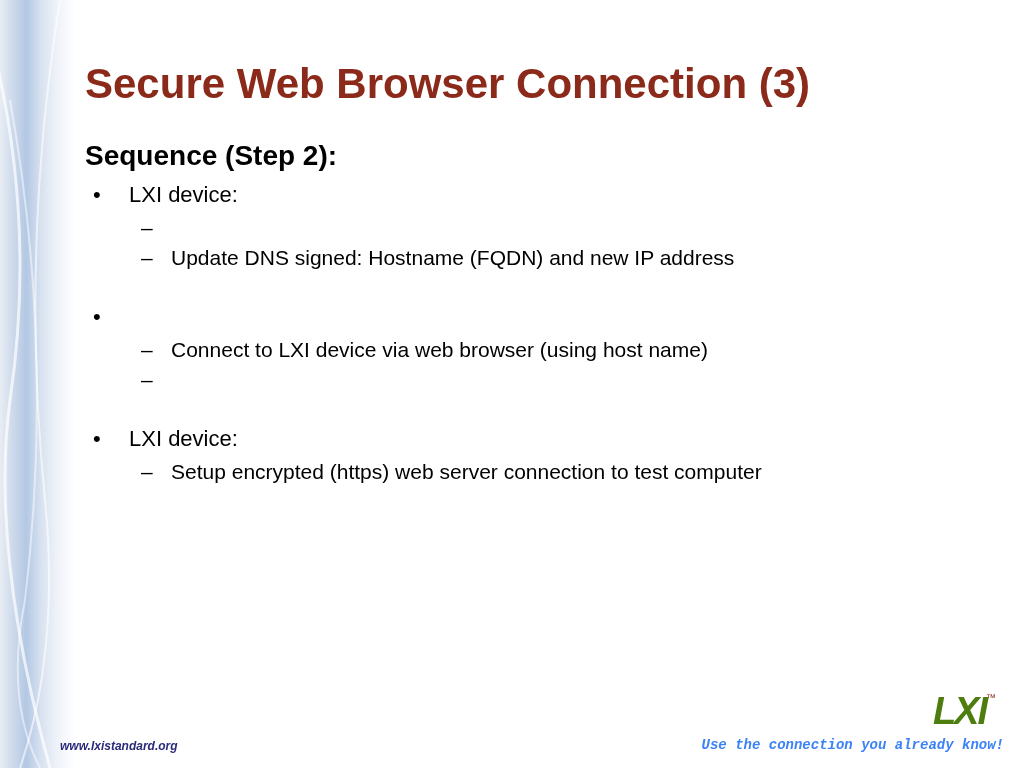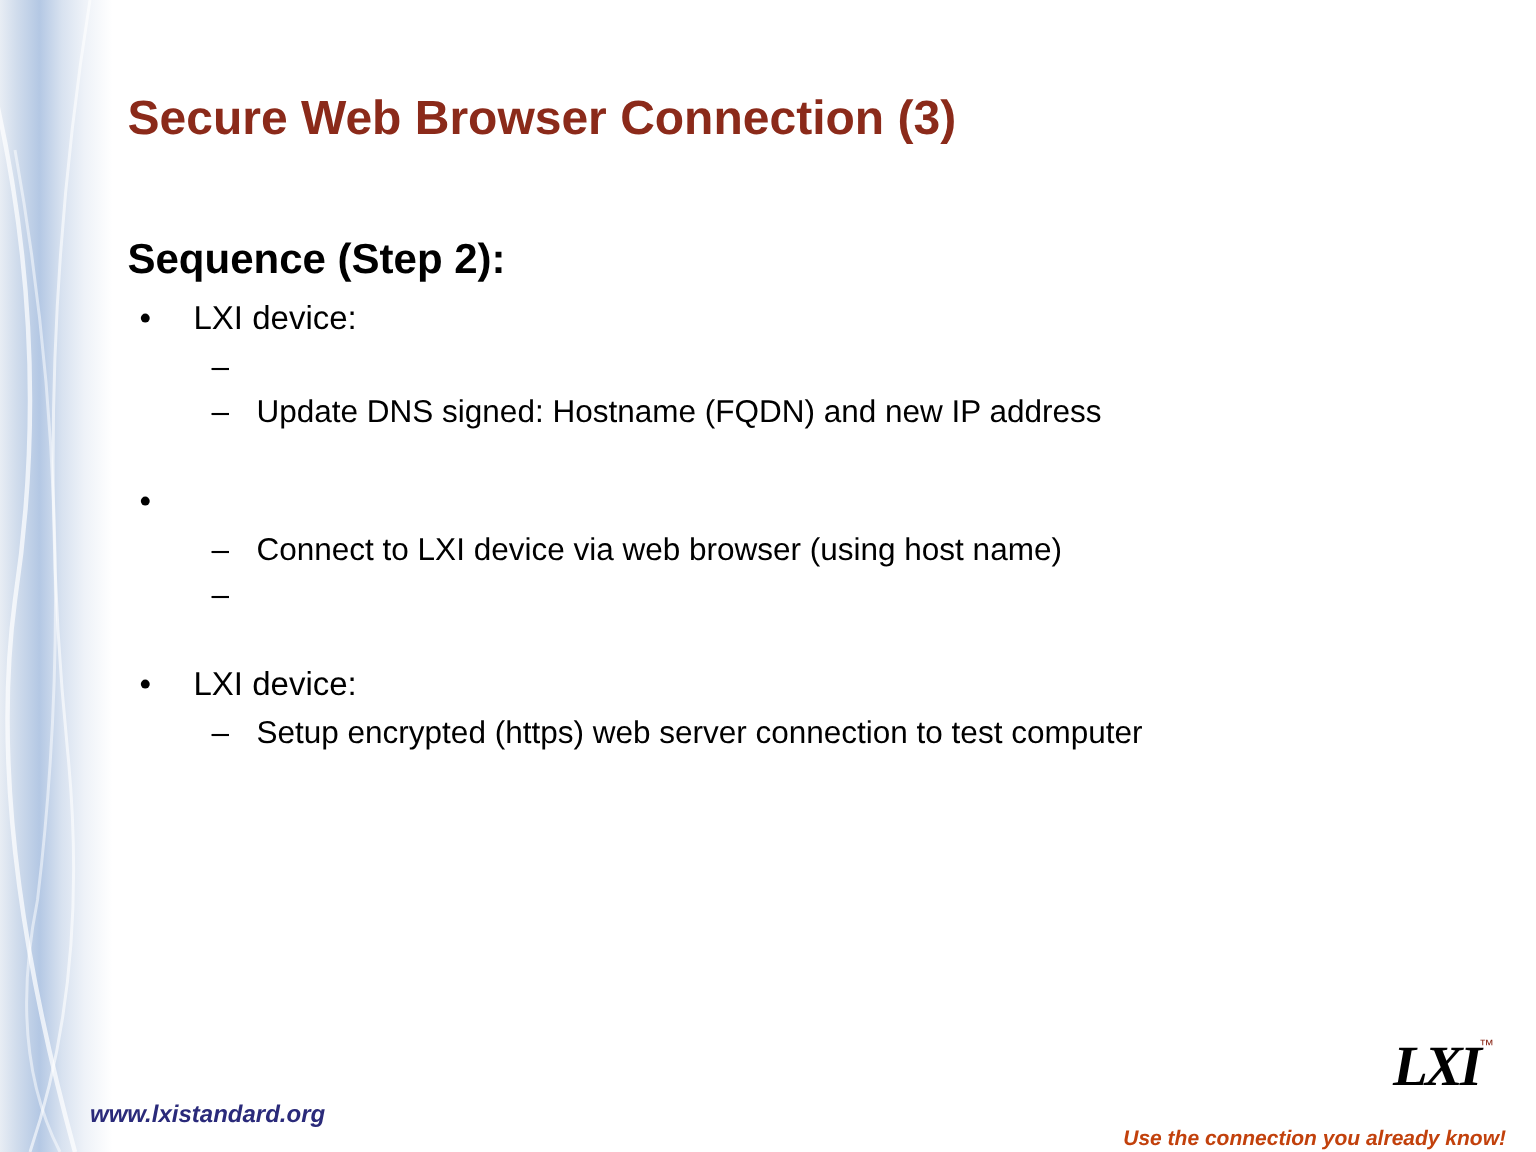--- a/index.html
+++ b/index.html
@@ -31,24 +31,24 @@
     left: 0;
     top: 0;
   }
   .content {
     position: absolute;
     left: 85px;
     top: 60px;
     right: 40px;
   }
   .title {
-    font-size: 32px;
+    font-size: 42px;
     font-weight: bold;
     color: #8b2a1a;
-    margin-bottom: 60px;
+    margin-bottom: 32px;
   }
   .section-heading {
     font-size: 28px;
     font-weight: bold;
     color: #000000;
     margin-bottom: 10px;
   }
   .bullet-item {
     display: flex;
     font-size: 22px;
@@ -71,45 +71,46 @@
     width: 30px;
     flex-shrink: 0;
   }
   .section-gap {
     height: 28px;
   }
   .footer-url {
     position: absolute;
     left: 60px;
     bottom: 15px;
-    font-size: 16px;
+    font-size: 12px;
     font-weight: bold;
     font-style: italic;
     color: #2a2a7a;
   }
   .footer-tagline {
     position: absolute;
     right: 20px;
-    bottom: 2px;
+    bottom: 15px;
     font-size: 14px;
     font-weight: bold;
     font-style: italic;
-    color: #c2410c;
+    color: #3b82f6;
+    font-family: Liberation Mono, monospace;
   }
   .logo {
     position: absolute;
     right: 28px;
     bottom: 38px;
   }
   .logo-text {
-    font-family: Liberation Serif, serif;
+    font-family: Liberation Sans, sans-serif;
     font-size: 38px;
     font-weight: 900;
     font-style: italic;
-    color: #000000;
+    color: #4d7c0f;
     letter-spacing: -2px;
     line-height: 1;
     margin-top: 18px;
   }
   .logo-tm {
     font-size: 10px;
     color: #8b2a1a;
     vertical-align: top;
     font-style: normal;
     font-weight: normal;

